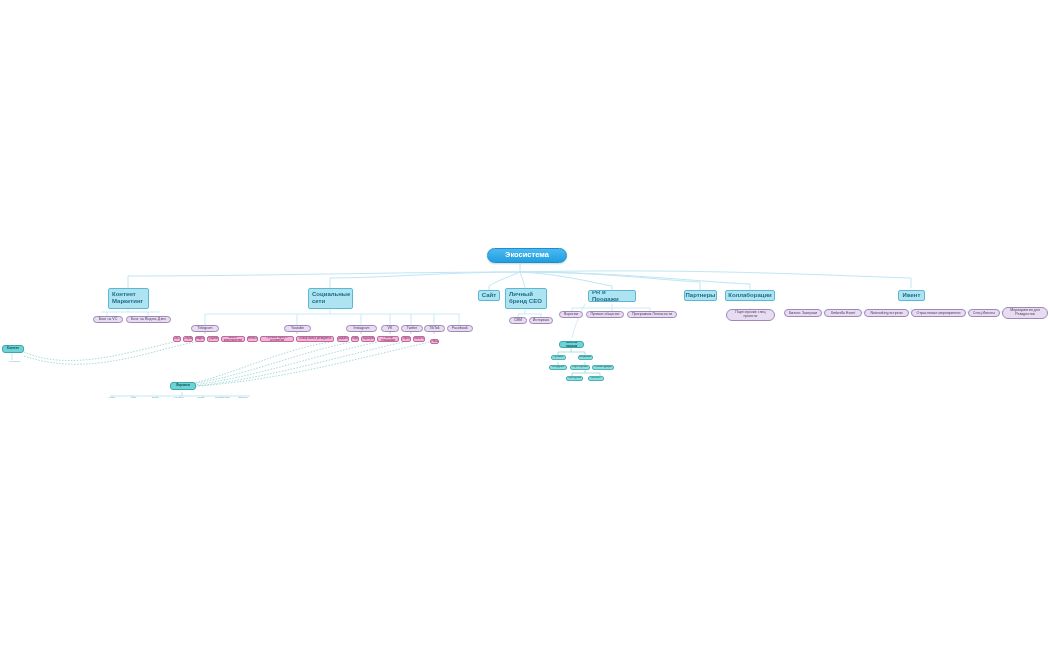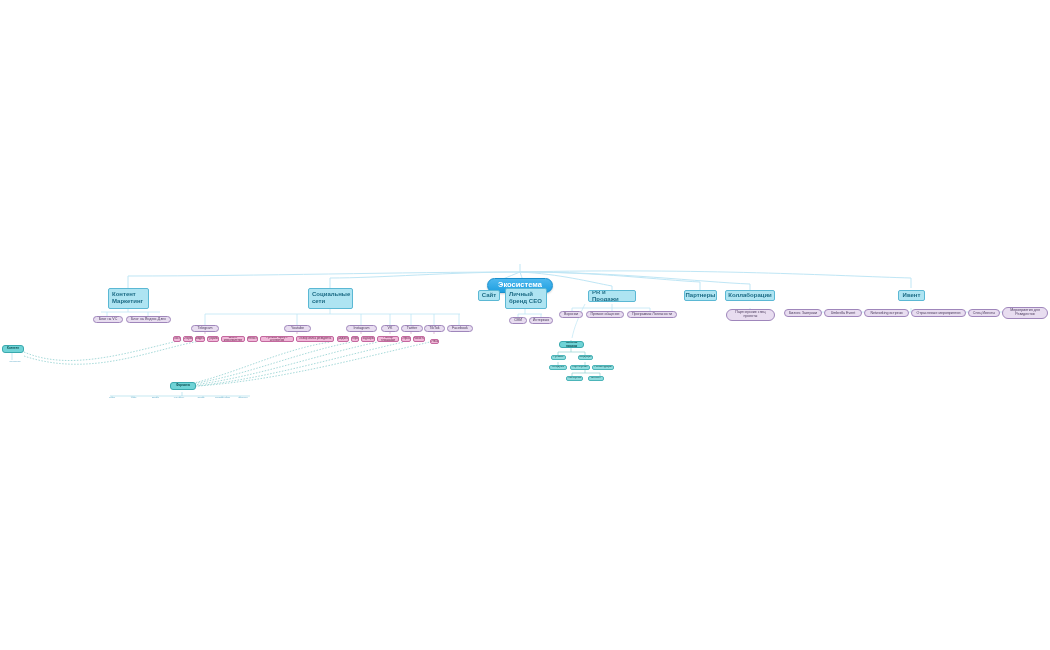--- a/index.html
+++ b/index.html
@@ -169,21 +169,21 @@
 
     <path d="M571 340 L571 349" stroke="#7fc9c9" stroke-width="0.6" fill="none"></path>
     <path d="M571 349 L571 352 M558 352 L585 352 M558 352 L558 355 M585 352 L585 355" stroke="#7fc9c9" stroke-width="0.6" fill="none"></path>
     <path d="M558 362 L558 365 M585 362 L585 365" stroke="#7fc9c9" stroke-width="0.6" fill="none"></path>
     <path d="M585 370 L585 373 M572 373 L600 373 M572 373 L572 376 M600 373 L600 376" stroke="#7fc9c9" stroke-width="0.6" fill="none"></path>
 
     <path d="M585 304 C 578 318, 574 328, 572 338" stroke="#bfe6f5" stroke-width="0.7" fill="none"></path>
 
   </svg>
 
-  <div class="node n-root" style="left:487px; top:248px; width:66px; height:15px;margin-top:30px;">
+  <div class="node n-root" style="left:487px; top:248px; width:80px; height:15px;">
     <span>Экосистема</span>
   </div>
 
   <div class="node n-branch" style="left:108px; top:288px; width:41px; height:21px;">
     <span>Контент Маркетинг</span>
   </div>
 
   <div class="node n-branch" style="left:308px; top:288px; width:45px; height:21px;">
     <span>Социальные сети</span>
   </div>

